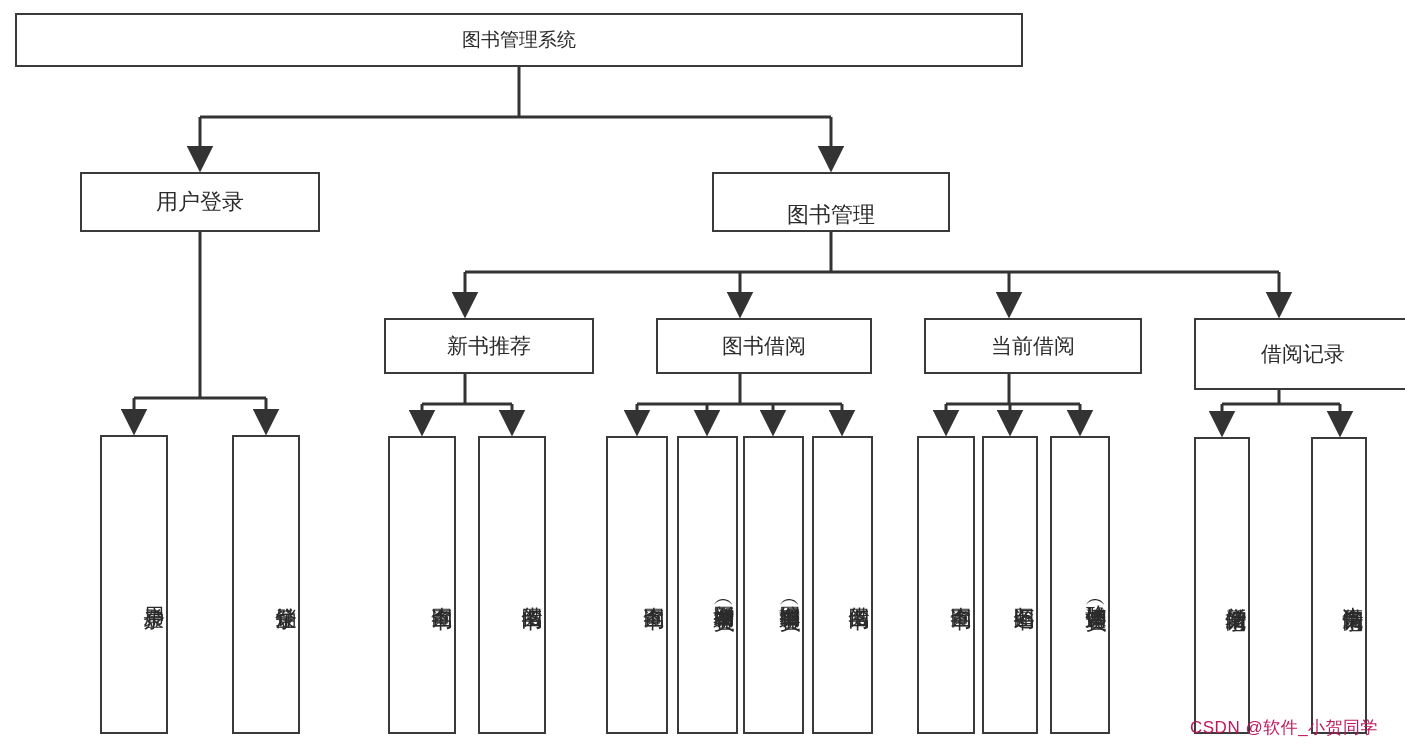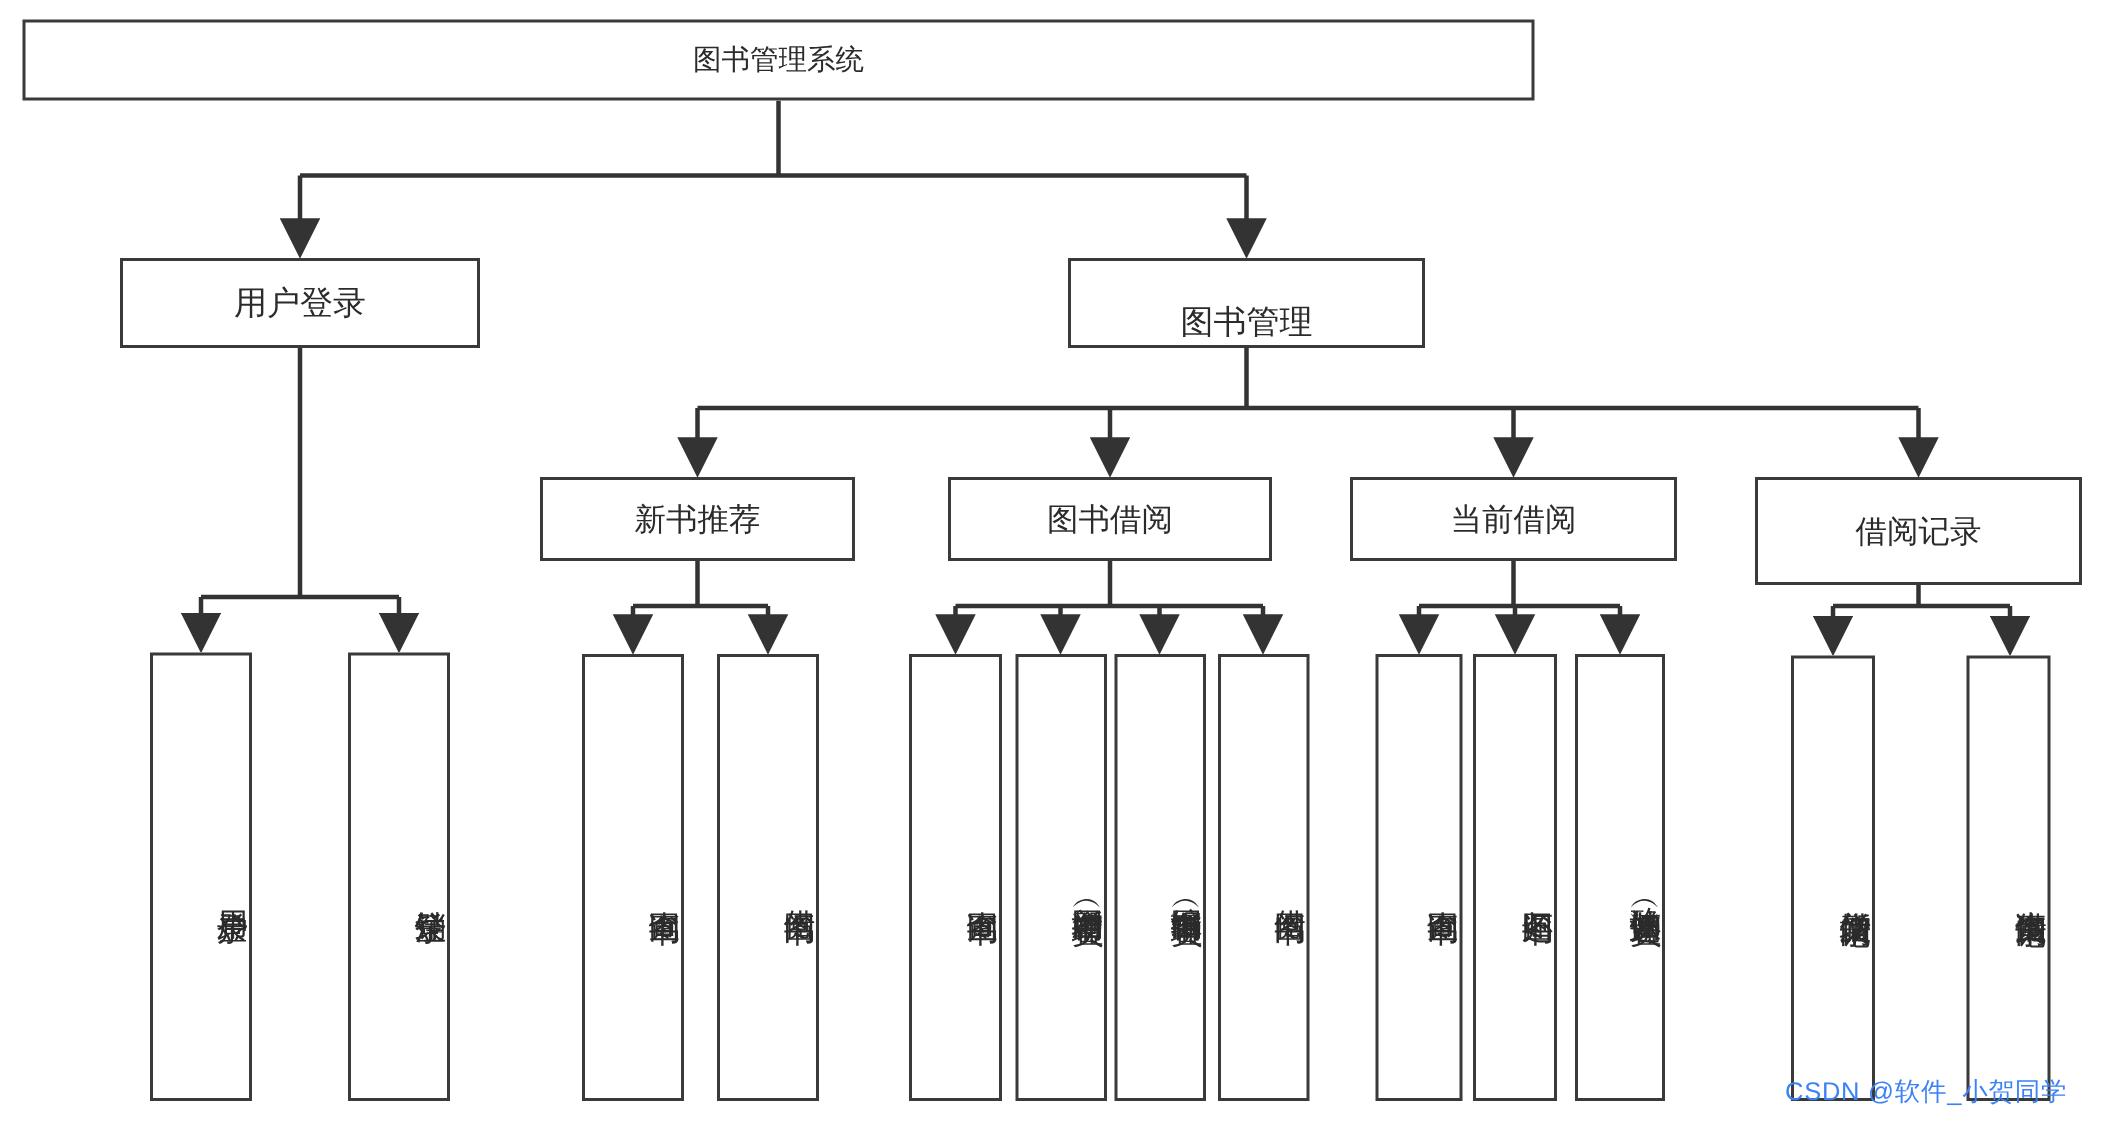--- a/index.html
+++ b/index.html
@@ -35,38 +35,39 @@
     z-index: 2;
   }
   .node.root {
     font-size: 19px;
   }
   .node.level1 {
     font-size: 22px;
   }
   .node.level2 {
     font-size: 21px;
+    margin-left: 24px;
   }
   .node.leaf {
     font-size: 21px;
     writing-mode: vertical-rl;
     text-orientation: upright;
     line-height: 1.12;
     letter-spacing: 1px;
     padding-top: 14px;
     align-items: flex-start;
     justify-content: center;
   }
   .node-label {
     white-space: pre-line;
     text-align: center;
   }
   .watermark {
     position: absolute;
-    color: #3b82f6;
+    color: #be185d;
     font-size: 17px;
     letter-spacing: 0.5px;
     z-index: 5;
     white-space: nowrap;
     pointer-events: none;
   }
 </style>
 </head>
 <body>
 

